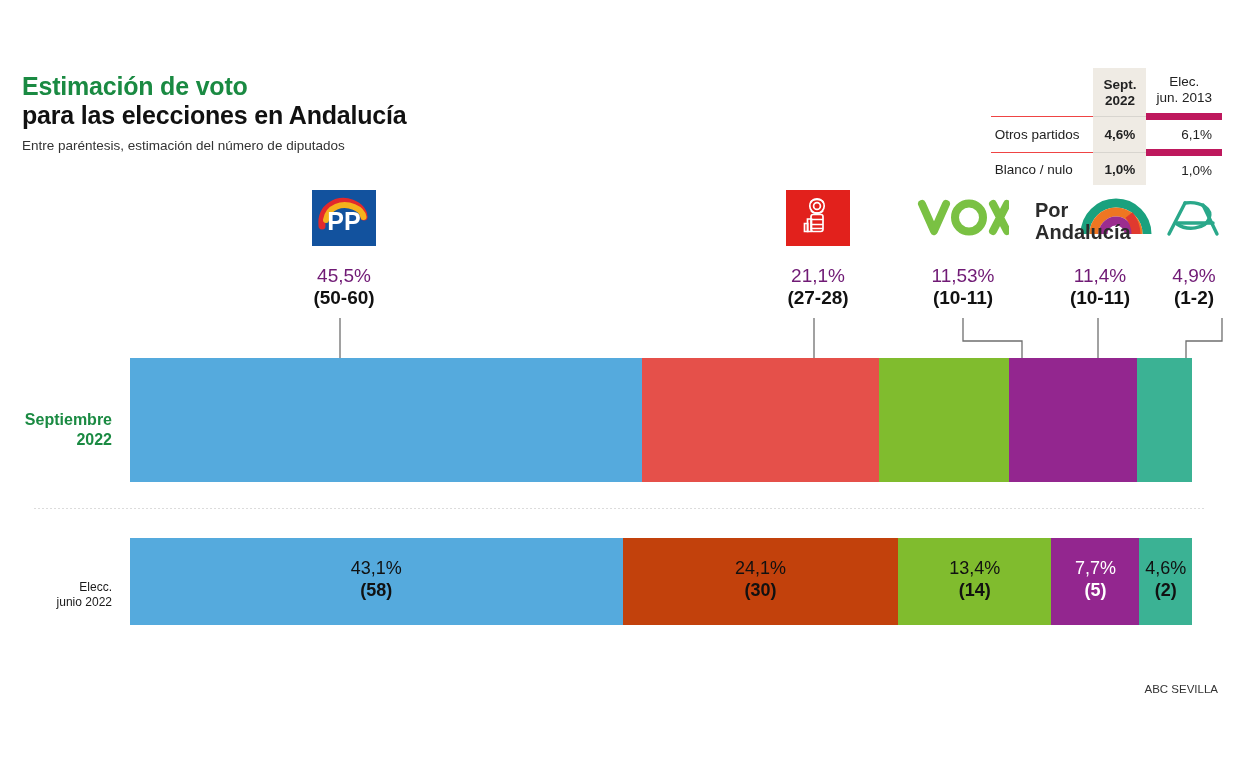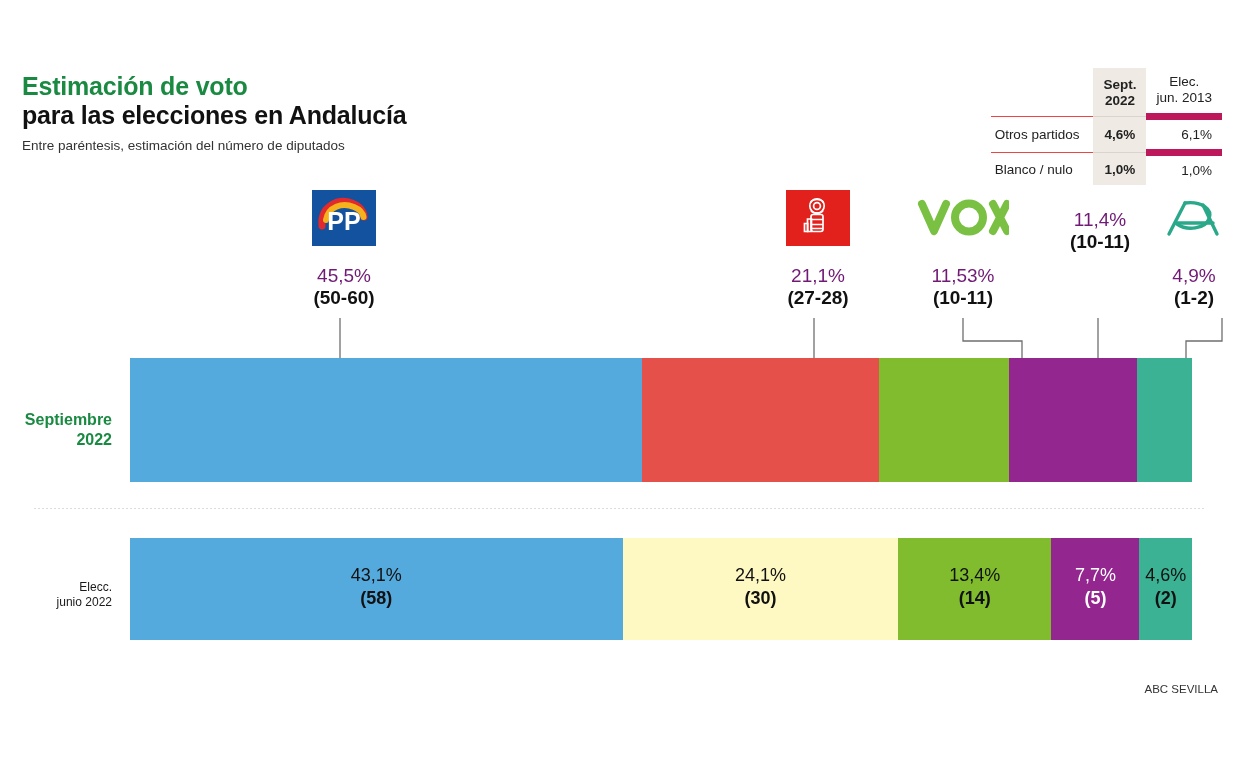--- a/index.html
+++ b/index.html
@@ -142,20 +142,32 @@
           <path d="M76 6 L90 33 M90 6 L76 33"></path>
         </g>
         <ellipse cx="52" cy="19.5" rx="14" ry="14" fill="none" stroke="#7ac143" stroke-width="8"></ellipse>
       </svg>
     </div>
     <div class="ppct">11,53%</div>
     <div class="pseat">(10-11)</div>
   </div>
 
   <div class="party" style="left:1032px;top:190px;width:136px;">
+    <div class="plogo">
+      <svg width="134" height="52" viewBox="0 0 134 52">
+        <g fill="none" stroke-linecap="butt">
+          <path d="M52 42 A31 31 0 0 1 114 42" stroke="#1aa17e" stroke-width="9"></path>
+          <path d="M61 42 A22 22 0 0 1 105 42" stroke="#ef7622" stroke-width="9"></path>
+          <path d="M70 42 A13 13 0 0 1 96 42" stroke="#9b2d8f" stroke-width="9"></path>
+          <path d="M103 42 A31 31 0 0 0 96 23" stroke="#e03a2f" stroke-width="9"></path>
+        </g>
+        <text x="2" y="25" font-family="Liberation Sans, sans-serif" font-size="20" font-weight="bold" fill="#2b2b2b">Por</text>
+        <text x="2" y="47" font-family="Liberation Sans, sans-serif" font-size="20" font-weight="bold" fill="#2b2b2b">Andalucía</text>
+      </svg>
+    </div>
     <div class="ppct">11,4%</div>
     <div class="pseat">(10-11)</div>
   </div>
 
   <div class="party" style="left:1148px;top:190px;width:92px;">
     <div class="plogo">
       <svg width="62" height="42" viewBox="0 0 62 42">
         <g fill="none" stroke="#2aa88a" stroke-width="3.4" stroke-linecap="round">
           <path d="M6 37 L22 6"></path>
           <path d="M22 6 C38 4 50 12 46 22 C42 32 24 34 14 27"></path>
@@ -200,30 +212,30 @@
     <div class="seg" style="flex:4.9;background:#3bb294;"></div>
   </div>
 
   <div class="divider"></div>
 
   <div class="sidelbl elec" style="left:0;top:580px;width:112px;">
     <div>Elecc.</div>
     <div>junio 2022</div>
   </div>
 
-  <div class="barwrap" style="left:130px;top:538px;width:1062px;height:102px;">
+  <div class="barwrap" style="left:130px;top:538px;width:1062px;height:87px;">
 
     <div class="seg" style="flex:43.1;background:#55aadd;">
       <div class="seglabel" style="color:#111;">
         <div class="v">43,1%</div>
         <div class="s">(58)</div>
       </div>
     </div>
 
-    <div class="seg" style="flex:24.1;background:#fef9c3;">
+    <div class="seg" style="flex:24.1;background:#c2410c;">
       <div class="seglabel" style="color:#111;">
         <div class="v">24,1%</div>
         <div class="s">(30)</div>
       </div>
     </div>
 
     <div class="seg" style="flex:13.4;background:#80bc2e;">
       <div class="seglabel" style="color:#111;">
         <div class="v">13,4%</div>
         <div class="s">(14)</div>

